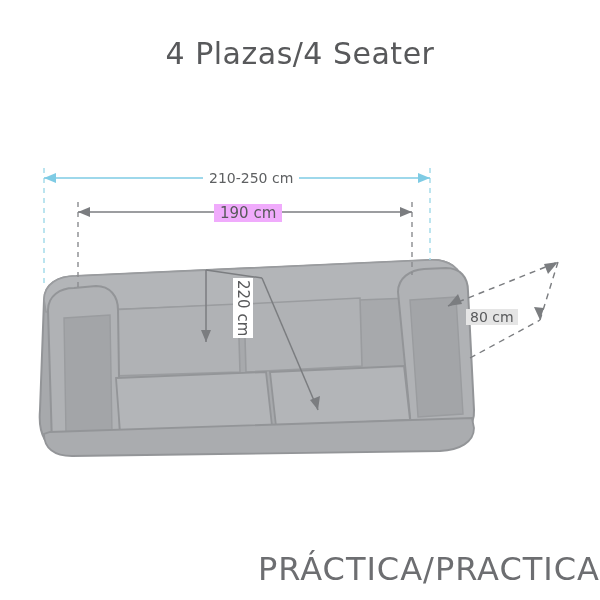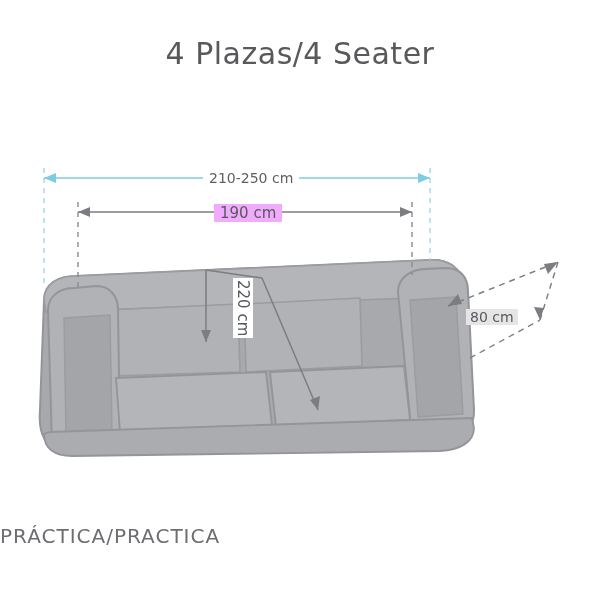--- a/index.html
+++ b/index.html
@@ -25,25 +25,25 @@
     left: 0;
     width: 600px;
     text-align: center;
     font-size: 30px;
     font-weight: 400;
     letter-spacing: 0.5px;
     color: #58595b;
   }
   .footer {
     position: absolute;
-    top: 524px;
+    top: 550px;
     left: 0;
     width: 600px;
-    text-align: left;
-    font-size: 20px;
+    text-align: right;
+    font-size: 32px;
     font-weight: 400;
     letter-spacing: 1px;
     color: #6d6e71;
   }
   .diagram {
     position: absolute;
     top: 110px;
     left: 0;
     width: 600px;
     height: 400px;

